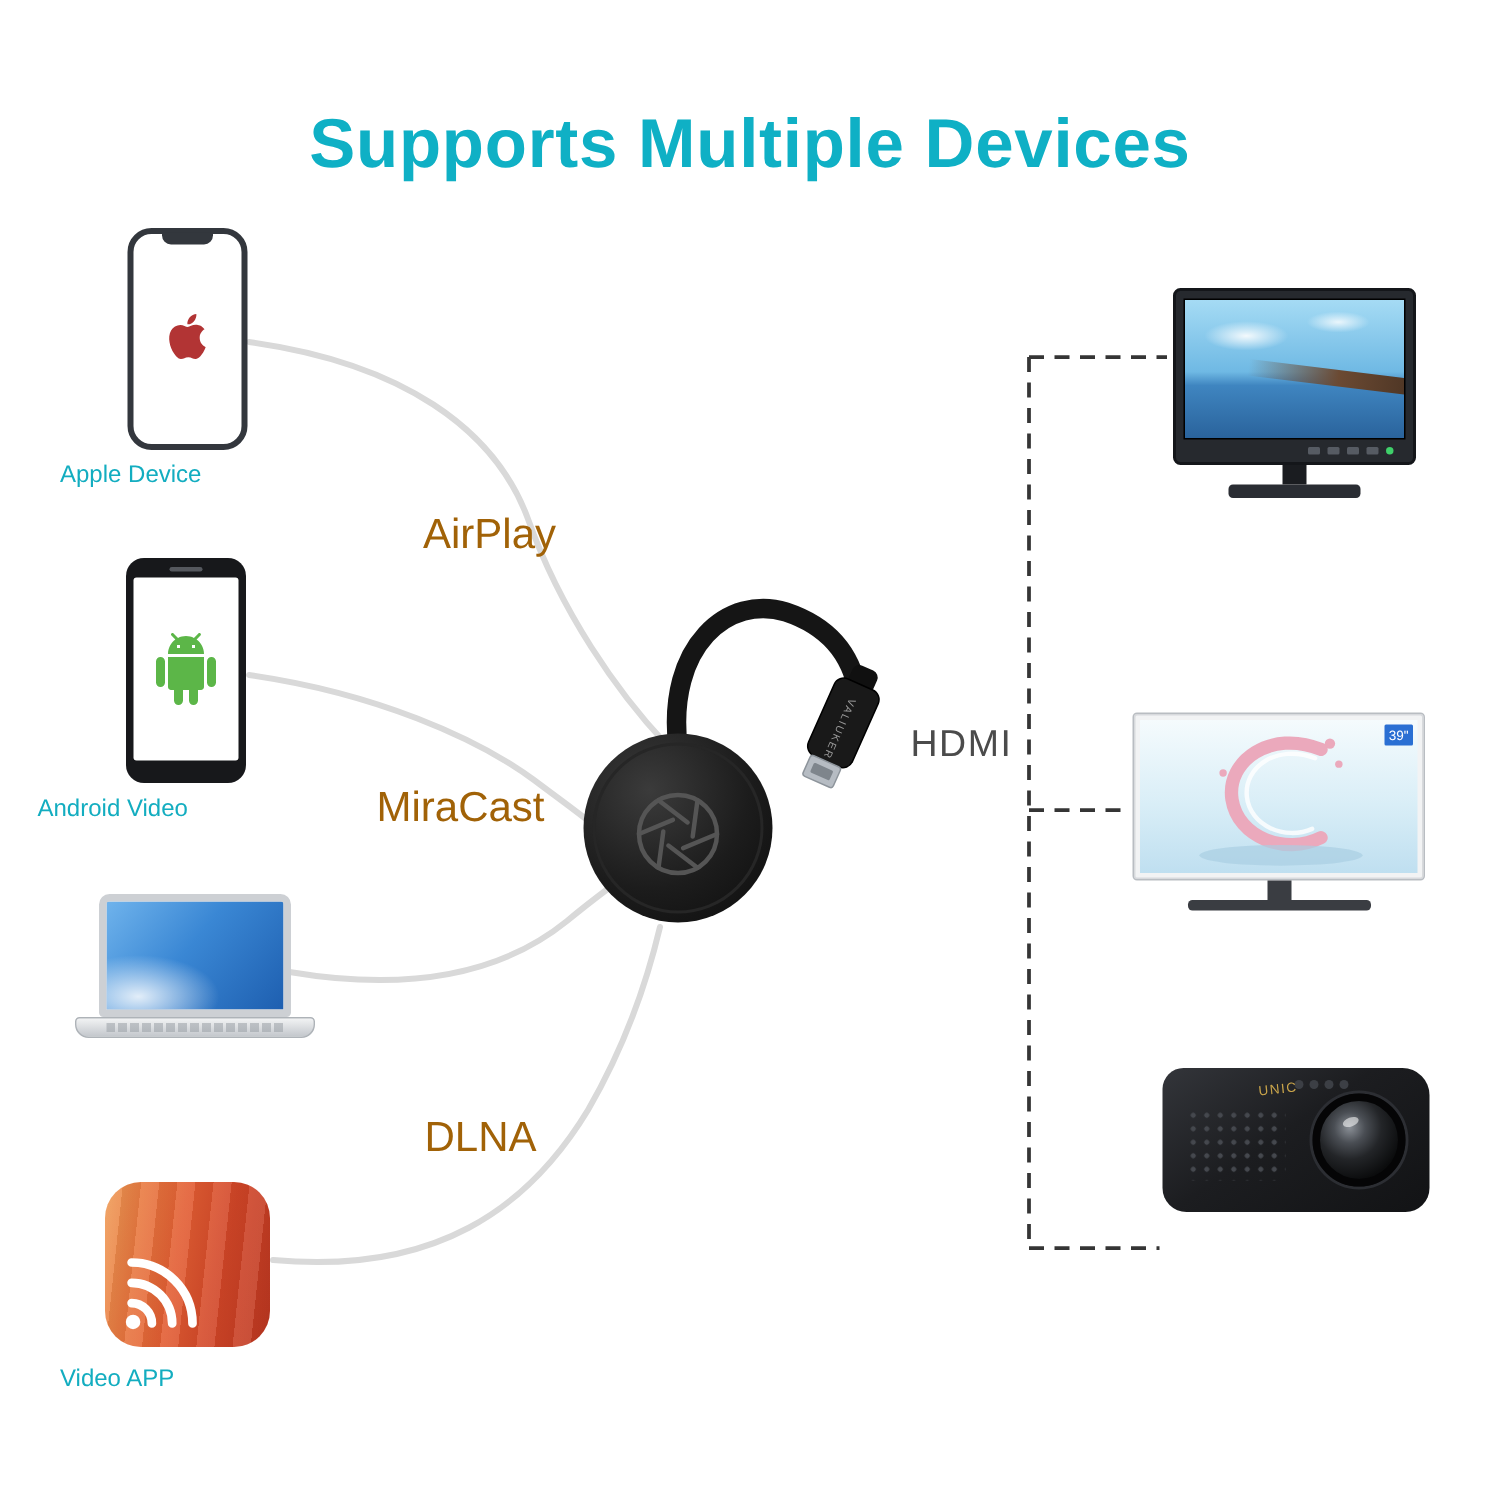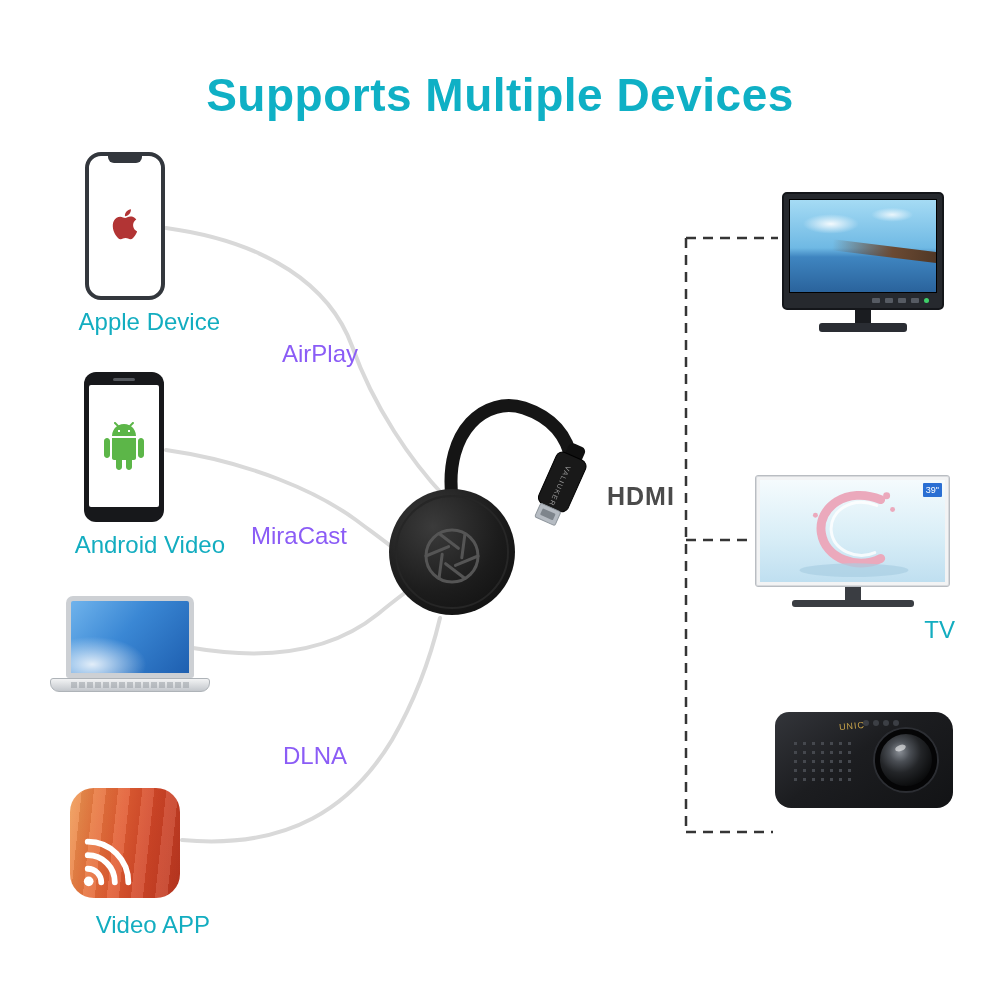--- a/index.html
+++ b/index.html
@@ -8,23 +8,23 @@
     font-family:"Liberation Sans", sans-serif; overflow:hidden;
   }
 
   
   .title {
     position:absolute; top:68px; left:0; width:1000px; text-align:center;
     font-size:46px; font-weight:bold; color:#0fb0c5; letter-spacing:.5px;
   }
 
   
-  .dev-label { position:absolute; color:#13adc0; font-size:24px; text-align:right; }
-  .proto     { position:absolute; color:#8b5cf6; font-size:24px; }
-  .hdmi      { position:absolute; left:607px; top:482px; color:#4b4b4b; font-size:25px; font-weight:700; letter-spacing:1px; }
+  .dev-label { position:absolute; color:#13adc0; font-size:16px; text-align:left; }
+  .proto     { position:absolute; color:#a16207; font-size:28px; }
+  .hdmi      { position:absolute; left:607px; top:482px; color:#4b4b4b; font-size:25px; font-weight:400; letter-spacing:1px; }
 
   
   .wires { position:absolute; left:0; top:0; width:1000px; height:1000px; }
 
   
   .iphone { position:absolute; left:85px; top:152px; width:80px; height:148px;
     background:#fff; border:4px solid #33373d; border-radius:16px; box-sizing:border-box; }
   .iphone .notch { position:absolute; top:-1px; left:50%; transform:translateX(-50%);
     width:34px; height:8px; background:#33373d; border-radius:0 0 6px 6px; }
   .apple-logo { position:absolute; left:50%; top:50%; transform:translate(-50%,-54%);
@@ -230,21 +230,20 @@
           <circle cx="134" cy="30" r="2.5" fill="#eba9bc"></circle>
           <circle cx="56" cy="36" r="2.5" fill="#eba9bc"></circle>
           <ellipse cx="95" cy="92" rx="55" ry="7" fill="#a9cfe2" opacity="0.7"></ellipse>
         </svg>
         <div class="tv-badge">39"</div>
       </div>
     </div>
     <div class="tv-neck"></div>
     <div class="tv-base"></div>
   </div>
-  <div class="dev-label" style="left:770px; top:616px; width:185px;">TV</div>
 
   <div class="projector">
     <div class="projector-vents"></div>
     <div class="projector-lens"></div>
     <div class="projector-top">
       <div class="pbtn"></div>
         <div class="pbtn"></div>
         <div class="pbtn"></div>
         <div class="pbtn"></div>
     </div>

